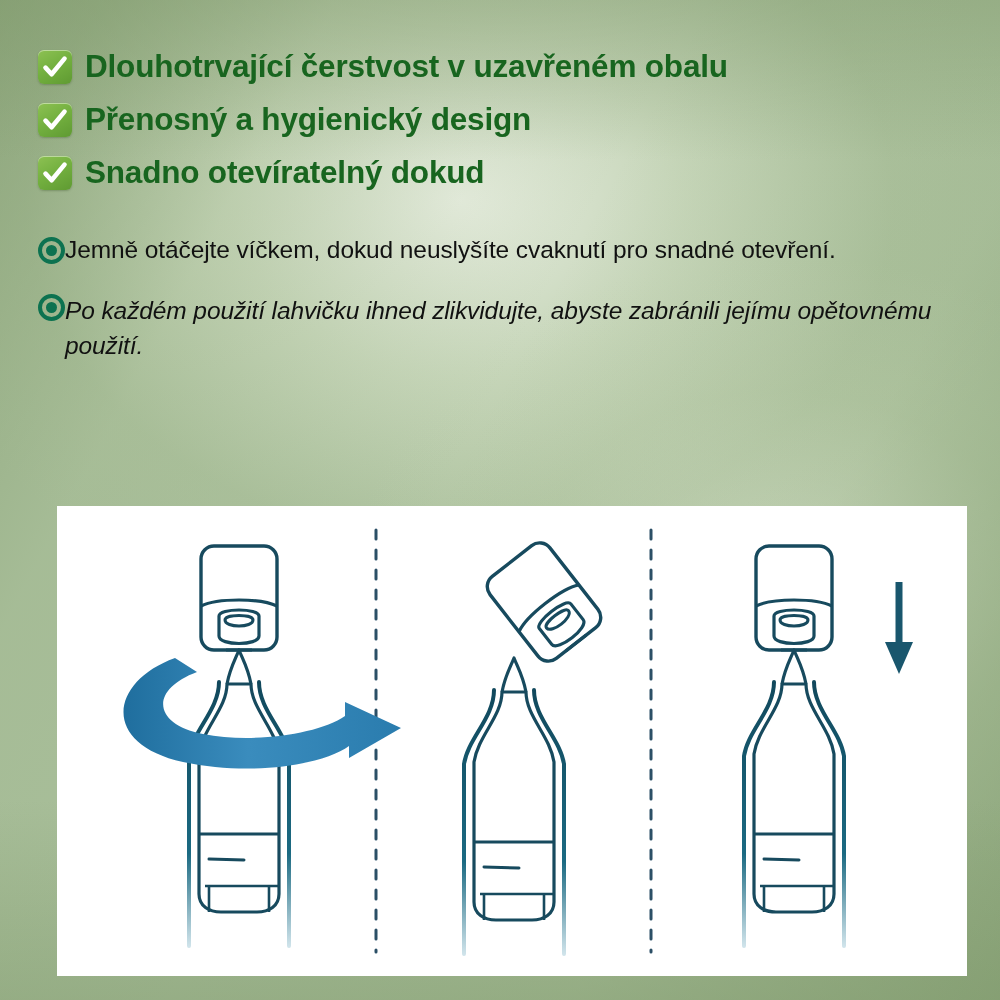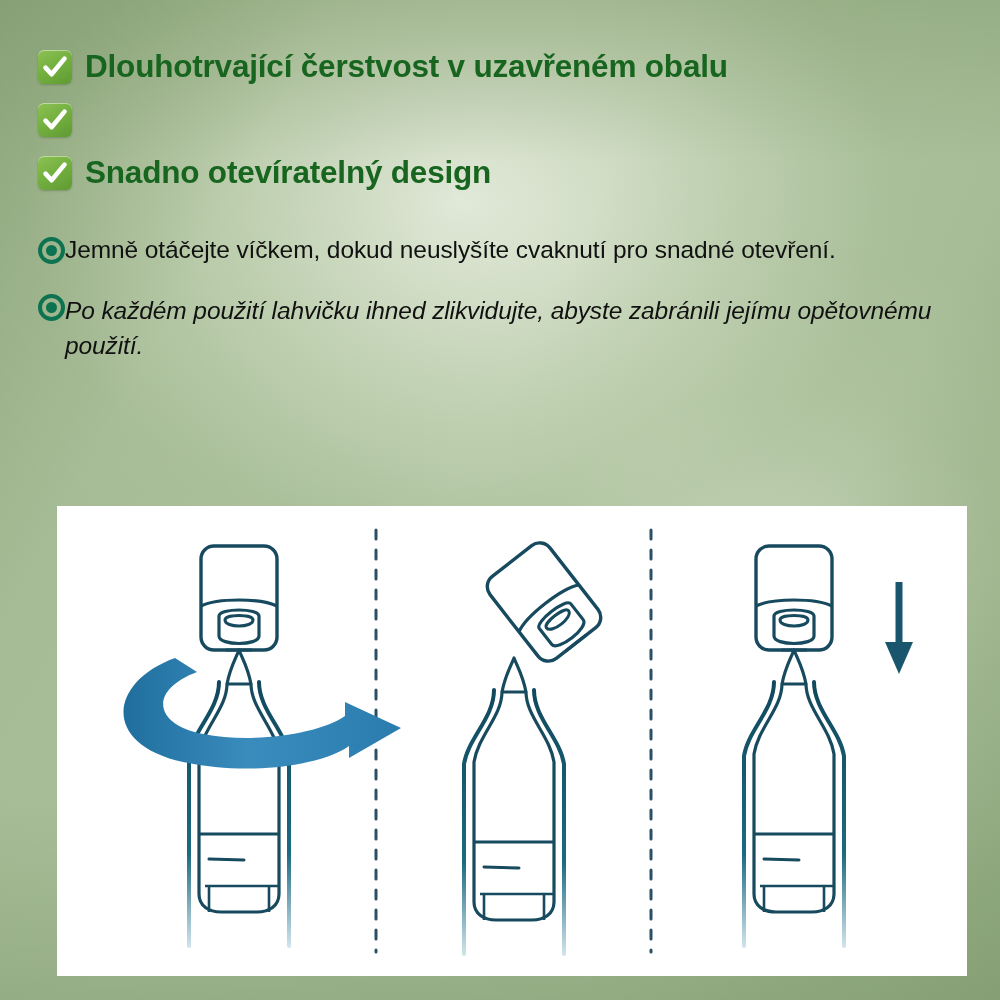--- a/index.html
+++ b/index.html
@@ -149,29 +149,30 @@
         </span>
         <span class="check-text">Dlouhotrvající čerstvost v uzavřeném obalu</span>
       </div>
 
       <div class="check-row">
         <span class="check-box">
           <svg width="34" height="34" viewBox="0 0 34 34">
             <path d="M7.5 17.6 L13.6 24.2 L26.5 8.6" fill="none" stroke="#ffffff" stroke-width="4.6" stroke-linecap="round" stroke-linejoin="round"></path>
           </svg>
         </span>
+        <span class="check-text">Přenosný a hygienický design</span>
       </div>
 
       <div class="check-row">
         <span class="check-box">
           <svg width="34" height="34" viewBox="0 0 34 34">
             <path d="M7.5 17.6 L13.6 24.2 L26.5 8.6" fill="none" stroke="#ffffff" stroke-width="4.6" stroke-linecap="round" stroke-linejoin="round"></path>
           </svg>
         </span>
-        <span class="check-text">Snadno otevíratelný design</span>
+        <span class="check-text">Snadno otevíratelný dokud</span>
       </div>
 
     </div>
 
     <div class="instructions">
 
       <div class="inst-row">
         <span class="dot"></span>
         <span class="inst-text">Jemně otáčejte víčkem, dokud neuslyšíte cvaknutí pro snadné otevření.</span>
       </div>

